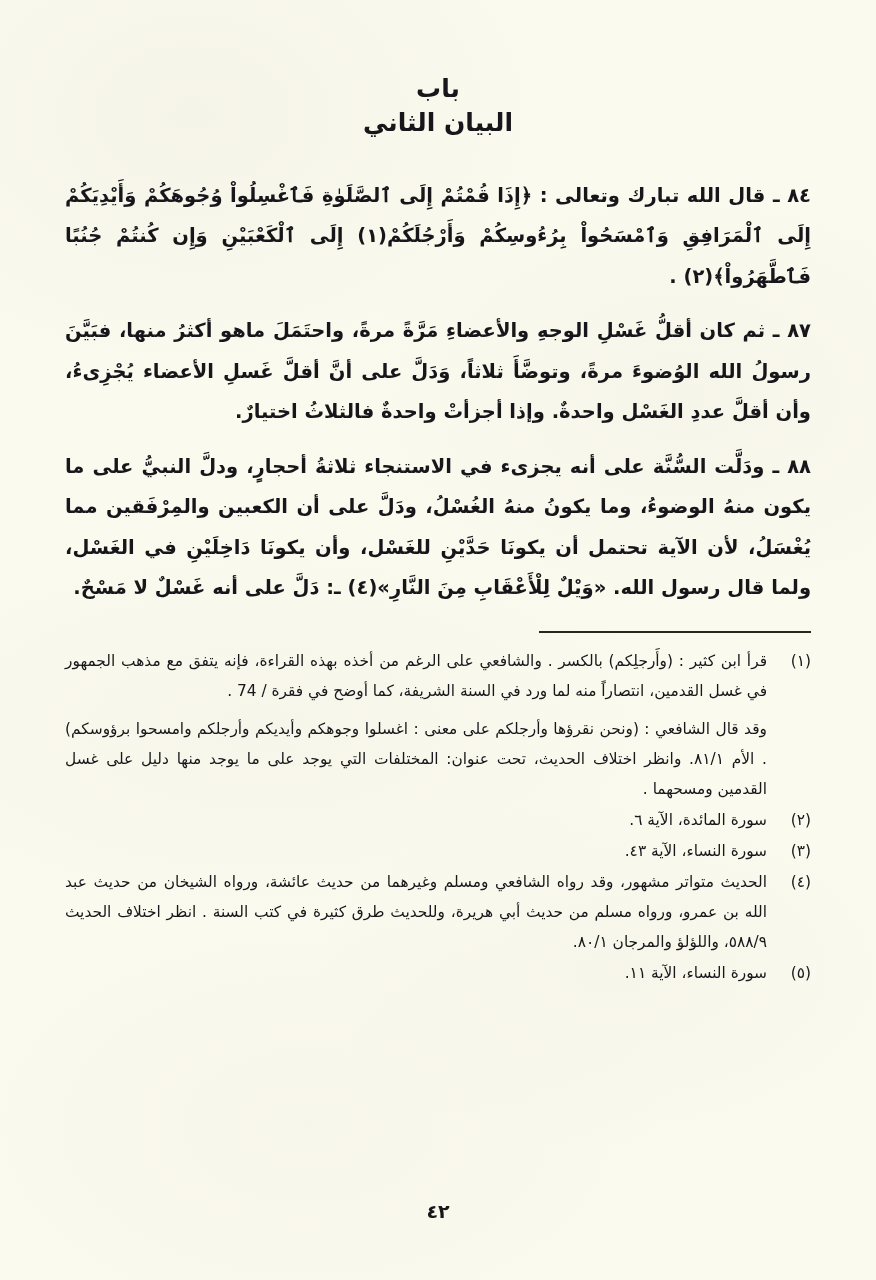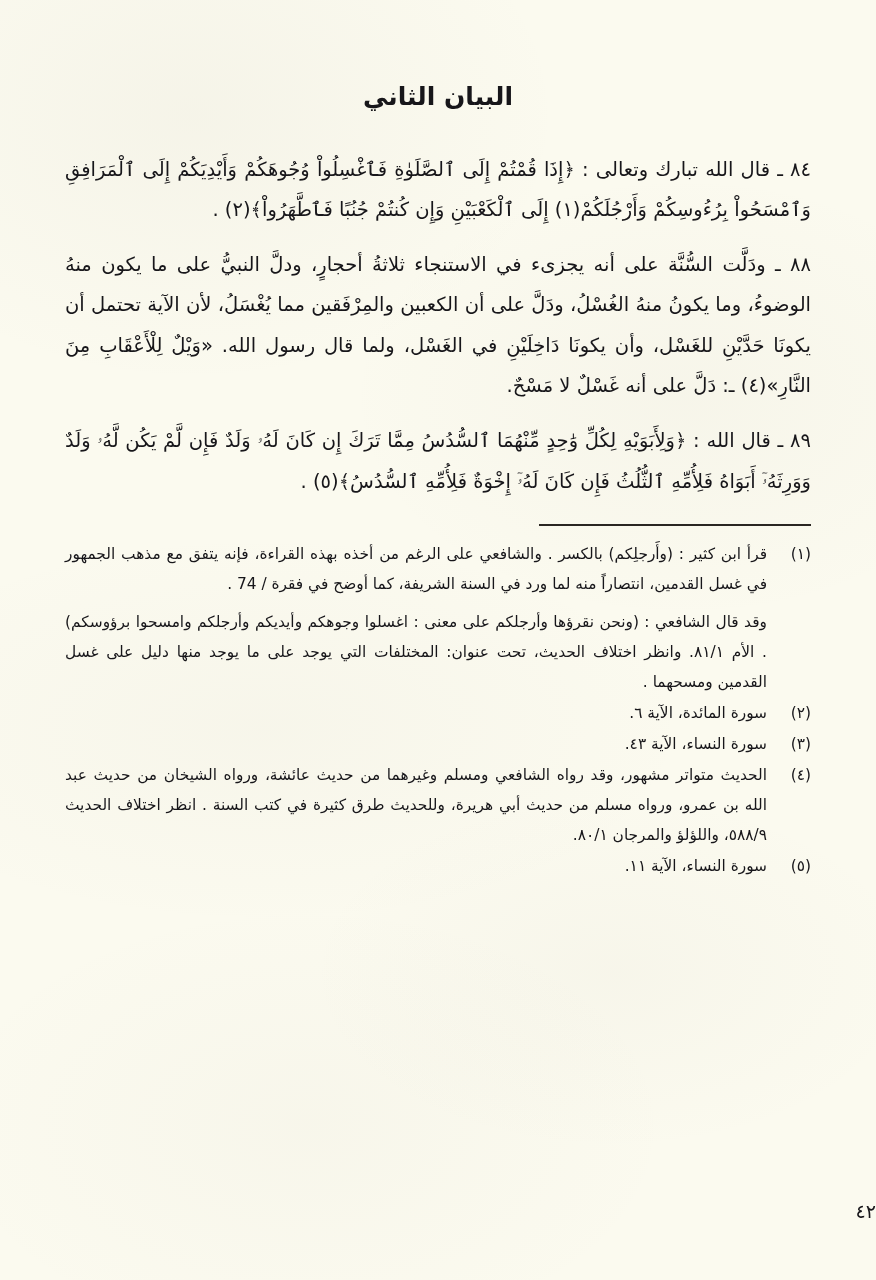--- a/index.html
+++ b/index.html
@@ -47,37 +47,38 @@
   .heading-main {
     font-size: 25px;
     font-weight: bold;
     line-height: 1.35;
     letter-spacing: 0;
   }
   .heading-sub {
     font-size: 25px;
     font-weight: bold;
     line-height: 1.35;
-    margin-top: 8px;
+    margin-top: 0;
   }
 
   
   .body-text {
     margin: 0 auto;
     padding: 0;
     width: 746px;
     margin-top: 36px;
     font-size: 19.5px;
     line-height: 2.08;
     text-align: justify;
     text-justify: inter-word;
   }
   .para {
     margin: 0 0 2px 0;
     text-align: justify;
+    font-weight: bold;
   }
   .para.block-gap {
     margin-top: 14px;
   }
 
   
   .fn-rule-wrap {
     width: 746px;
     margin: 0 auto;
     margin-top: 22px;
@@ -122,40 +123,42 @@
   .fn-body p + p {
     margin-top: 8px;
   }
 
   
   .page-number {
     position: absolute;
     bottom: 58px;
     left: 0;
     right: 0;
-    text-align: right;
+    text-align: center;
     font-size: 19px;
     z-index: 2;
+    font-weight: bold;
   }
 </style>
 </head>
 <body>
 
 <div class="paper-texture"></div>
 
 <div class="page">
 
   <div class="heading">
+    <div class="heading-main">باب</div>
     <div class="heading-sub">البيان الثاني</div>
   </div>
 
   <div class="body-text">
     <p class="para">٨٤ ـ قال الله تبارك وتعالى : ﴿إِذَا قُمْتُمْ إِلَى ٱلصَّلَوٰةِ فَٱغْسِلُواْ وُجُوهَكُمْ وَأَيْدِيَكُمْ إِلَى ٱلْمَرَافِقِ وَٱمْسَحُواْ بِرُءُوسِكُمْ وَأَرْجُلَكُمْ(١) إِلَى ٱلْكَعْبَيْنِ وَإِن كُنتُمْ جُنُبًا فَٱطَّهَرُواْ﴾(٢) .</p>
+    <p class="para block-gap">٨٧ ـ ثم كان أقلُّ غَسْلِ الوجهِ والأعضاءِ مَرَّةً مرةً، واحتَمَلَ ماهو أكثرُ منها، فبَيَّنَ رسولُ الله الوُضوءَ مرةً، وتوضَّأَ ثلاثاً، وَدَلَّ على أنَّ أقلَّ غَسلِ الأعضاء يُجْزِىءُ، وأن أقلَّ عددِ الغَسْل واحدةٌ. وإذا أجزأتْ واحدةٌ فالثلاثُ اختيارٌ.</p>
     <p class="para block-gap">٨٨ ـ ودَلَّت السُّنَّة على أنه يجزىء في الاستنجاء ثلاثةُ أحجارٍ، ودلَّ النبيُّ على ما يكون منهُ الوضوءُ، وما يكونُ منهُ الغُسْلُ، ودَلَّ على أن الكعبين والمِرْفَقين مما يُغْسَلُ، لأن الآية تحتمل أن يكونَا حَدَّيْنِ للغَسْل، وأن يكونَا دَاخِلَيْنِ في الغَسْل، ولما قال رسول الله. «وَيْلٌ لِلْأَعْقَابِ مِنَ النَّارِ»(٤) ـ: دَلَّ على أنه غَسْلٌ لا مَسْحٌ.</p>
-    <p class="para block-gap">٨٩ ـ قال الله : ﴿وَلِأَبَوَيْهِ لِكُلِّ وَٰحِدٍ مِّنْهُمَا ٱلسُّدُسُ مِمَّا تَرَكَ إِن كَانَ لَهُۥ وَلَدٌ فَإِن لَّمْ يَكُن لَّهُۥ وَلَدٌ وَوَرِثَهُۥٓ أَبَوَاهُ فَلِأُمِّهِ ٱلثُّلُثُ فَإِن كَانَ لَهُۥٓ إِخْوَةٌ فَلِأُمِّهِ ٱلسُّدُسُ﴾(٥) .</p>
   </div>
 
   <div class="fn-rule-wrap">
     <div class="fn-rule"></div>
   </div>
 
   <div class="footnotes">
 
     <div class="fn-item">
       <div class="fn-marker">(١)</div>

